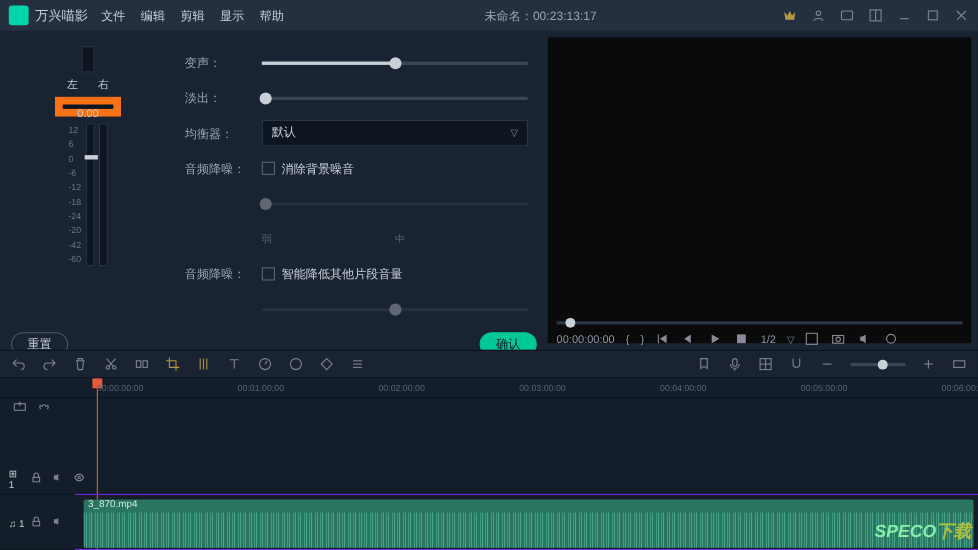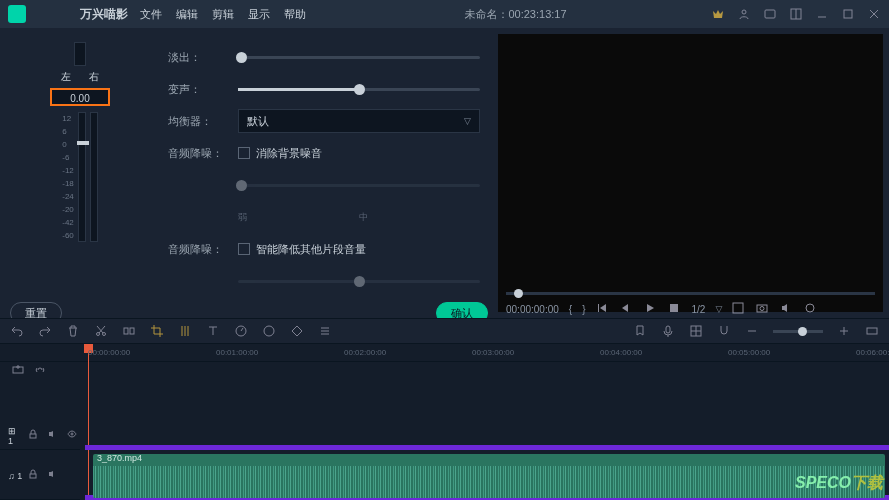--- a/index.html
+++ b/index.html
@@ -1,36 +1,36 @@
 <!DOCTYPE html>
 <html><head>
 <meta charset="utf-8">
 <style>
 * { margin: 0; padding: 0; box-sizing: border-box; font-family: "Microsoft YaHei", sans-serif; }
 body { background: #1a2332; color: #c8d0d8; width: 889px; height: 500px; overflow: hidden; font-size: 11px; position: relative; }
 
 .titlebar { height: 28px; background: #243040; display: flex; align-items: center; padding: 0 8px; }
 .logo { width: 18px; height: 18px; background: #00d4aa; border-radius: 3px; margin-right: 6px; }
-.app-name { font-weight: bold; margin-right: 12px; font-size: 12px; margin-left: 48px; }
+.app-name { font-weight: normal; margin-right: 12px; font-size: 12px; }
 .menu-item { margin-right: 14px; cursor: pointer; font-size: 11px; }
 .title-center { flex: 1; text-align: center; font-size: 11px; color: #9aa5b0; }
 .title-right { display: flex; gap: 12px; align-items: center; }
 .title-icon { width: 14px; height: 14px; opacity: 0.7; cursor: pointer; }
 .vip { color: #f5c542; }
 
 .panel-row { display: flex; height: 284px; }
 .audio-panel { width: 498px; background: #1a2332; padding: 6px 10px; display: flex; flex-direction: column; }
 .tab-header { height: 22px; }
 .tab { color: #4dd0b0; border-bottom: 2px solid #4dd0b0; padding-bottom: 4px; display: inline-block; font-size: 11px; }
 
 .audio-body { display: flex; flex: 1; margin-top: 8px; }
 .meter-area { width: 140px; }
 .vu { width: 12px; height: 24px; background: #0d1520; margin: 0 auto; border: 1px solid #2a3545; }
 .lr { display: flex; justify-content: center; gap: 18px; margin-top: 4px; font-size: 10px; }
-.val-box { background: #0d1520; border: 2px solid #f97316; width: 60px; height: 18px; margin: 4px auto; text-align: center; line-height: 18px; font-size: 10px; }
+.val-box { background: #0d1520; border: 7px solid #f97316; width: 60px; height: 18px; margin: 4px auto; text-align: center; line-height: 18px; font-size: 10px; }
 .meter-scale { display: flex; justify-content: center; gap: 4px; margin-top: 6px; }
 .scale-labels { font-size: 8px; line-height: 13px; color: #6a7585; }
 .scale-bar { width: 8px; height: 130px; background: #0d1520; border: 1px solid #2a3545; position: relative; }
 .scale-thumb { position: absolute; top: 28px; left: -2px; width: 12px; height: 4px; background: #c8d0d8; }
 
 .controls-area { flex: 1; padding-left: 18px; padding-right: 8px; }
 .ctrl-row { display: flex; align-items: center; height: 30px; margin-bottom: 2px; }
 .ctrl-label { width: 70px; font-size: 11px; color: #9aa5b0; }
 .slider { flex: 1; height: 3px; background: #3a4555; position: relative; border-radius: 2px; }
 .slider-fill { position: absolute; height: 3px; background: #c8d0d8; left: 0; }
@@ -56,21 +56,21 @@
 .tool-spacer { flex: 1; }
 .vol-slider { width: 50px; height: 3px; background: #3a4555; position: relative; }
 .vol-thumb { position: absolute; left: 50%; top: -3px; width: 9px; height: 9px; background: #c8d0d8; border-radius: 50%; }
 
 .timeline { position: absolute; top: 344px; left: 0; right: 0; bottom: 0; background: #141d2a; }
 .ruler { height: 18px; border-bottom: 1px solid #0a1520; display: flex; padding-left: 88px; position: relative; }
 .playhead { position: absolute; left: 88px; top: 0; bottom: -140px; width: 1px; background: #e85a3c; }
 .playhead::before { content: ''; position: absolute; top: 0; left: -4px; width: 9px; height: 9px; background: #e85a3c; }
 .tick { font-size: 8px; color: #5a6575; position: absolute; top: 4px; }
 .track-head { position: absolute; left: 0; width: 80px; height: 28px; display: flex; align-items: center; gap: 6px; padding-left: 8px; border-bottom: 1px solid #0a1520; }
-.track-lane { position: absolute; left: 85px; right: 0; height: 28px; border-bottom: 5px solid #6d28d9; }
+.track-lane { position: absolute; left: 68px; right: 0; height: 28px; border-bottom: 1px solid #6d28d9; }
 .clip { position: absolute; left: 8px; top: 2px; right: 4px; height: 24px; background: #2a7560; border-radius: 2px; overflow: hidden; }
 .clip-label { position: absolute; left: 4px; top: -1px; font-size: 9px; color: #d0e8e0; }
 .wave { position: absolute; left: 0; right: 0; bottom: 0; height: 18px; background: repeating-linear-gradient(90deg, #4aa890 0, #4aa890 1px, #2a7560 1px, #2a7560 2px, #5ab8a0 2px, #5ab8a0 3px, #2a7560 3px, #2a7560 5px); opacity: 0.7; }
 
 .watermark { position: absolute; bottom: 6px; right: 6px; color: #b0c040; font-weight: bold; font-size: 16px; font-style: italic; }
 .watermark .red { color: #86efac; }
 
 svg { display: block; }
 </style>
 </head>
@@ -151,30 +151,30 @@
               <div>-60</div>
           </div>
           <div class="scale-bar">
               <div class="scale-thumb"></div>
             </div>
           <div class="scale-bar"></div>
         </div>
       </div>
       <div class="controls-area">
         <div class="ctrl-row">
-            <span class="ctrl-label">淡出：</span>
-            <div class="slider">
-              <div class="slider-thumb" style="left:-2px"></div>
-            </div>
-          </div>
-        <div class="ctrl-row">
             <span class="ctrl-label">变声：</span>
             <div class="slider">
               <div class="slider-fill" style="width:50%"></div>
               <div class="slider-thumb" style="left:calc(50% - 5px)"></div>
+            </div>
+          </div>
+        <div class="ctrl-row">
+            <span class="ctrl-label">淡出：</span>
+            <div class="slider">
+              <div class="slider-thumb" style="left:-2px"></div>
             </div>
           </div>
         <div class="ctrl-row">
             <span class="ctrl-label">均衡器：</span>
             <div class="select-box">
               <span>默认</span>
               <span class="chev">▽</span>
             </div>
           </div>
         <div class="ctrl-row">

